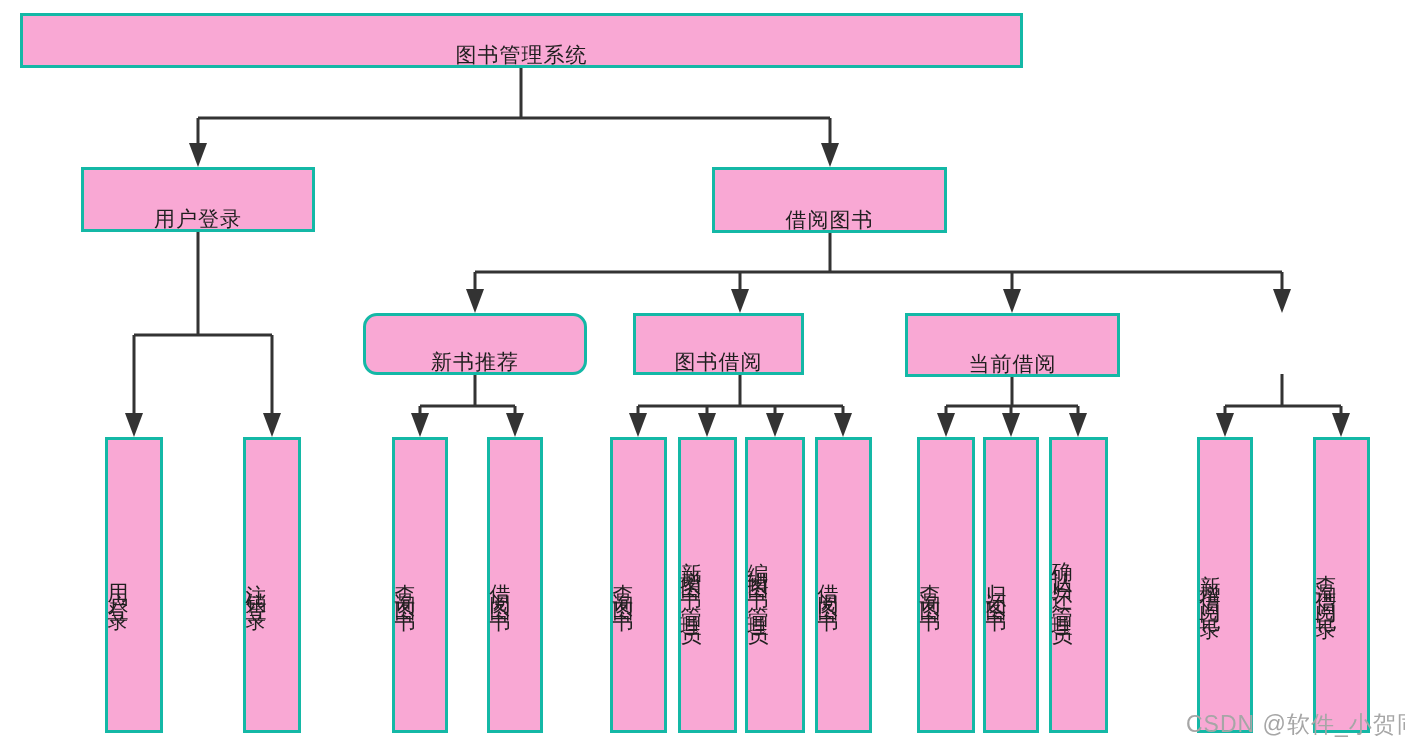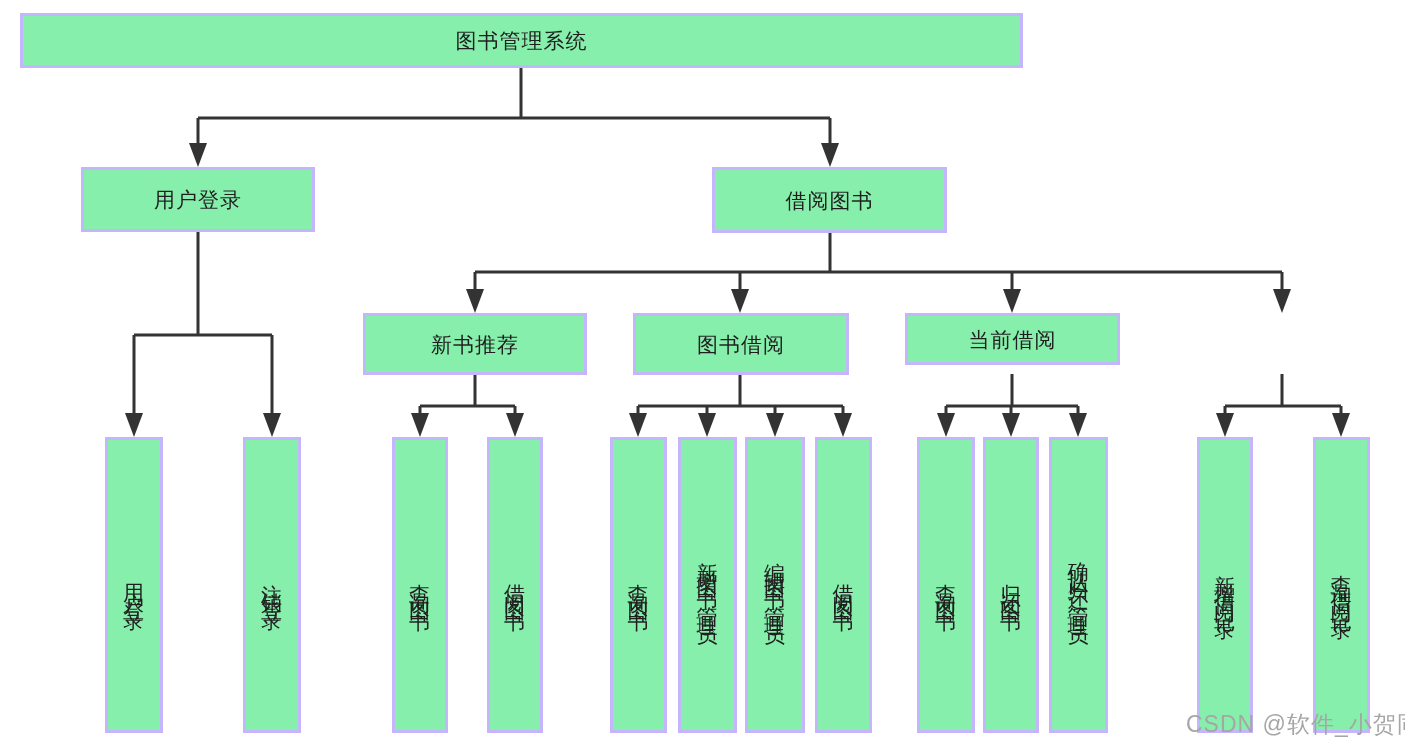--- a/index.html
+++ b/index.html
@@ -2,22 +2,22 @@
 <html><head>
 <meta charset="utf-8">
 <style>
   html,body{margin:0;padding:0;background:#fff;}
   .canvas{
     position:relative;width:1405px;height:747px;background:#ffffff;
     font-family:"Liberation Sans","DejaVu Sans",sans-serif;color:#1f1f1f;overflow:hidden;
   }
   .connectors{position:absolute;left:0;top:0;z-index:1;}
   .node{
-    position:absolute;box-sizing:border-box;background:#86efac;border:3px solid #c4b5fd;
-    display:flex;align-items:center;justify-content:center;
+    position:absolute;box-sizing:border-box;background:#f9a8d4;border:3px solid #14b8a6;
+    display:flex;align-items:flex-end;justify-content:center;
     font-size:21px;line-height:1;z-index:2;letter-spacing:1px;white-space:nowrap;
   }
   .leaf{writing-mode:vertical-rl;text-orientation:mixed;}
   .leaf span{letter-spacing:9px;}
   .watermark{
     position:absolute;left:1186px;top:709px;z-index:5;
     font-size:23px;color:#a6a6a6;letter-spacing:1px;white-space:nowrap;
   }
 </style>
 </head>
@@ -69,27 +69,27 @@
     <span>图书管理系统</span>
   </div>
 
   <div class="node" style="left:81px;top:167px;width:234px;height:65px;">
     <span>用户登录</span>
   </div>
   <div class="node" style="left:712px;top:167px;width:235px;height:66px;">
     <span>借阅图书</span>
   </div>
 
-  <div class="node" style="left:363px;top:313px;width:224px;height:62px;">
+  <div class="node" style="left:363px;top:313px;width:224px;height:62px;border-radius:14px;">
     <span>新书推荐</span>
   </div>
-  <div class="node" style="left:633px;top:313px;width:216px;height:62px;">
+  <div class="node" style="left:633px;top:313px;width:171px;height:62px;">
     <span>图书借阅</span>
   </div>
-  <div class="node" style="left:905px;top:313px;width:215px;height:52px;">
+  <div class="node" style="left:905px;top:313px;width:215px;height:64px;">
     <span>当前借阅</span>
   </div>
 
   <div class="node leaf" style="left:105px;top:437px;width:58px;height:296px;">
     <span>用户登录</span>
   </div>
   <div class="node leaf" style="left:243px;top:437px;width:58px;height:296px;">
     <span>注销登录</span>
   </div>
 

